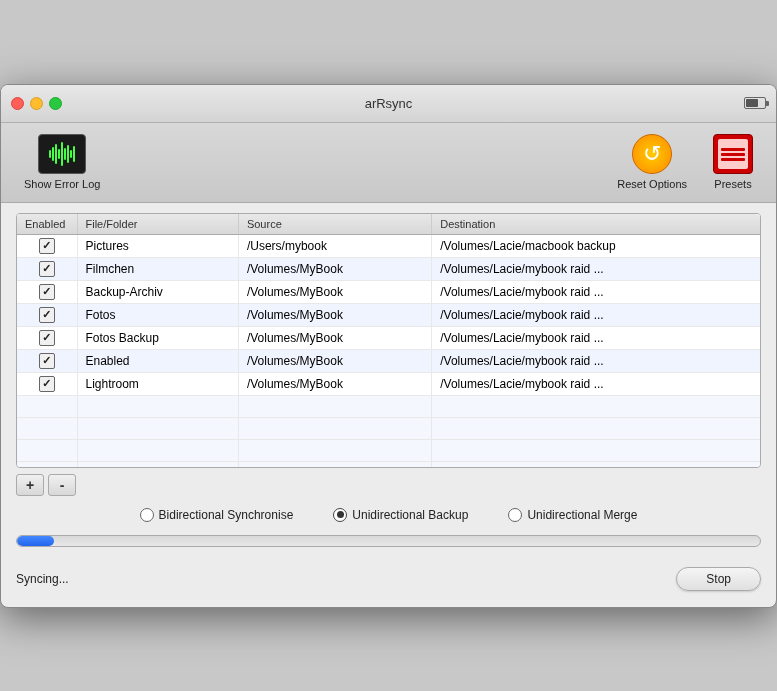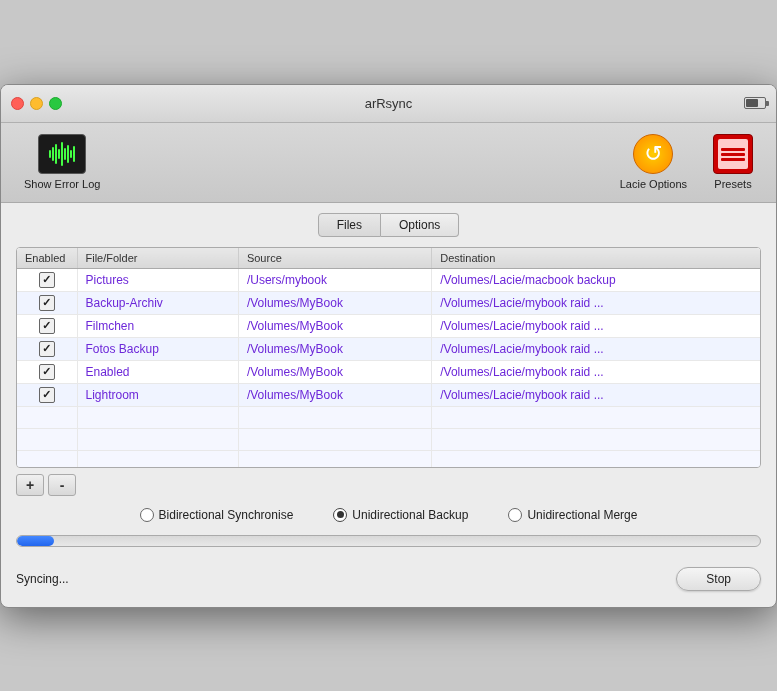--- a/index.html
+++ b/index.html
@@ -240,21 +240,21 @@
       color: #333;
       position: sticky;
       top: 0;
     }
     .file-table th:last-child { border-right: none; }
     .file-table td {
       padding: 3px 8px;
       border-bottom: 1px solid #e8e8e8;
       border-right: 1px solid #e8e8e8;
       font-size: 12px;
-      color: #6d28d9;
+      color: #000000;
     }
     .file-table td:last-child { border-right: none; }
     .file-table tr:nth-child(even) td { background: #f0f4ff; }
     .file-table tr:nth-child(odd) td { background: #fff; }
     .file-table tr.empty-row td { background: #f5f7ff; height: 22px; }
     .checkbox-cell {
       width: 60px;
       text-align: center;
     }
     .checkbox-wrap {
@@ -418,41 +418,37 @@
           <span style="height:8px"></span>
           <span style="height:16px"></span>
         </div>
       </div>
       <span class="toolbar-btn-label">Show Error Log</span>
     </div>
 
     <div class="toolbar-right">
       <div class="toolbar-btn">
         <div class="reset-icon">↺</div>
-        <span class="toolbar-btn-label">Lacie Options</span>
+        <span class="toolbar-btn-label">Reset Options</span>
       </div>
       <div class="toolbar-btn">
         <div class="presets-icon">
           <div class="presets-inner">
             <div class="presets-line"></div>
             <div class="presets-line"></div>
             <div class="presets-line"></div>
           </div>
         </div>
         <span class="toolbar-btn-label">Presets</span>
       </div>
     </div>
   </div>
 
   <div class="main-content">
 
-    <div class="tabs">
-      <div class="tab active">Files</div>
-      <div class="tab">Options</div>
-    </div>
 
     <div class="table-container">
       <table class="file-table">
         <thead>
           <tr>
             <th class="checkbox-cell">Enabled</th>
             <th>File/Folder</th>
             <th>Source</th>
             <th>Destination</th>
           </tr>
@@ -463,29 +459,37 @@
       <div class="checkbox-wrap checked"></div>
     </td>
     <td>Pictures</td>
     <td>/Users/mybook</td>
     <td>/Volumes/Lacie/macbook backup</td>
   </tr>
             <tr>
     <td class="checkbox-cell">
       <div class="checkbox-wrap checked"></div>
     </td>
+    <td>Filmchen</td>
+    <td>/Volumes/MyBook</td>
+    <td>/Volumes/Lacie/mybook raid ...</td>
+  </tr>
+            <tr>
+    <td class="checkbox-cell">
+      <div class="checkbox-wrap checked"></div>
+    </td>
     <td>Backup-Archiv</td>
     <td>/Volumes/MyBook</td>
     <td>/Volumes/Lacie/mybook raid ...</td>
   </tr>
             <tr>
     <td class="checkbox-cell">
       <div class="checkbox-wrap checked"></div>
     </td>
-    <td>Filmchen</td>
+    <td>Fotos</td>
     <td>/Volumes/MyBook</td>
     <td>/Volumes/Lacie/mybook raid ...</td>
   </tr>
             <tr>
     <td class="checkbox-cell">
       <div class="checkbox-wrap checked"></div>
     </td>
     <td>Fotos Backup</td>
     <td>/Volumes/MyBook</td>
     <td>/Volumes/Lacie/mybook raid ...</td>

